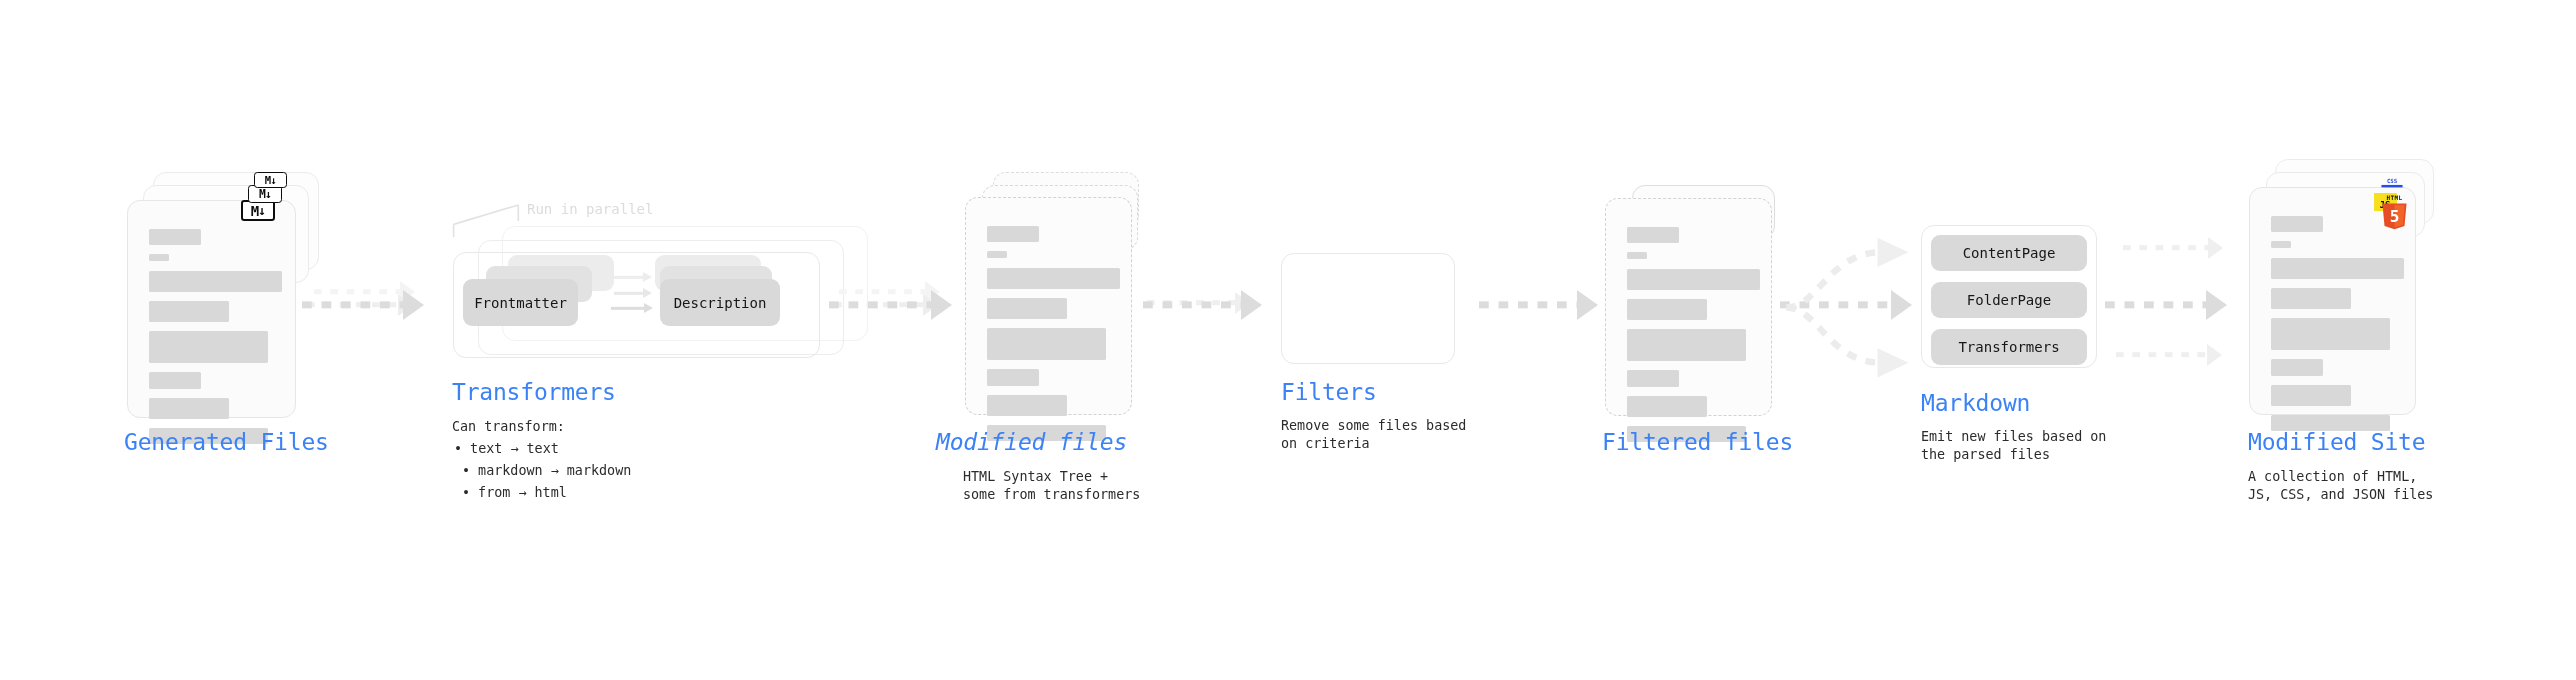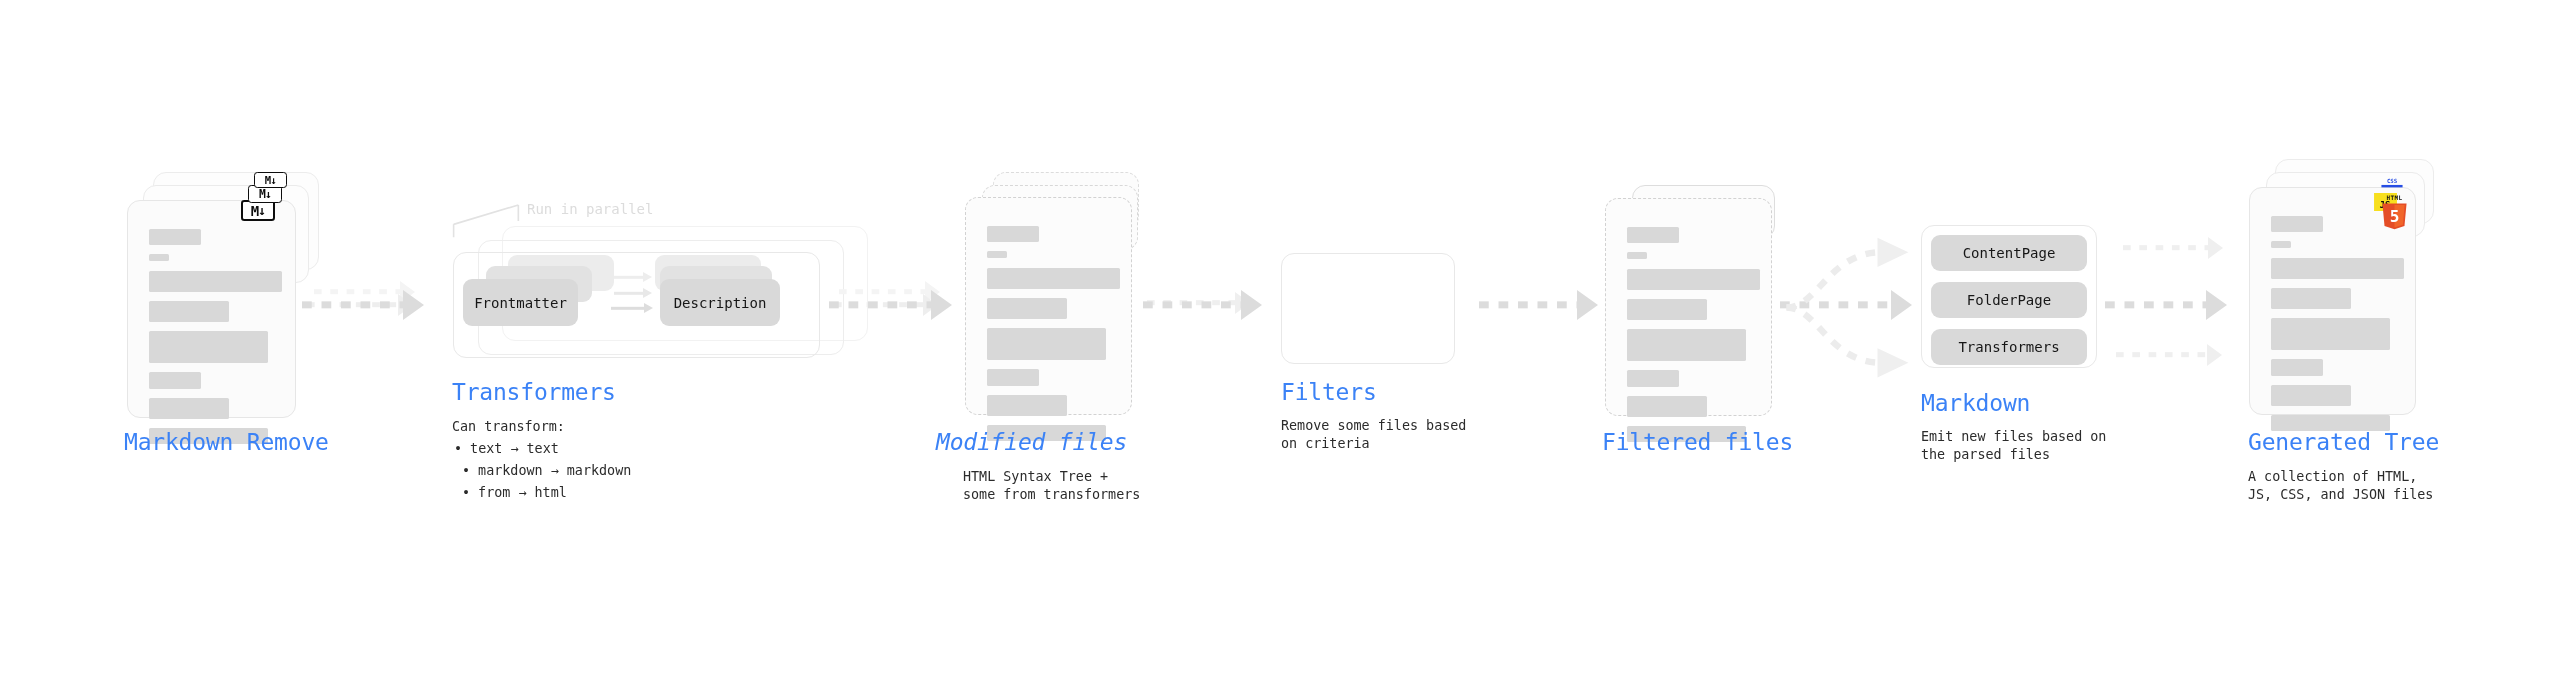--- a/index.html
+++ b/index.html
@@ -133,21 +133,21 @@
       <div class="bar" style="width:119px; height:16.3px;"></div>
     </div>
   </div>
   <div class="mdlogo" style="left:241px; top:200px; width:34px; height:21px;">
     <span>M</span>
     <span style="font-size:13px;">↓</span>
   </div>
   <div class="mdlogo" style="left:248px; top:185px; width:34px; height:18px; font-size:11.4px; border-width:1.6px;">M↓</div>
   <div class="mdlogo" style="left:254px; top:172px; width:32.5px; height:16.3px; font-size:10.6px; border-width:1.6px;">M↓</div>
 
-  <div class="cap-title" style="left:124px; top:429px;">Markdown Remove</div>
+  <div class="cap-title" style="left:124px; top:429px;">Generated Files</div>
 
   <div class="arrow small" style="left:314px; top:280px; width:107px; height:23px; color:#f4f4f4;">
     <div class="dots" style="width:89px;"></div>
       <div class="head" style="left:86px;"></div>
   </div>
   <div class="arrow small" style="left:307px; top:293px; width:114px; height:23px; color:#eeeeee;">
     <div class="dots" style="width:94px;"></div>
       <div class="head" style="left:91px;"></div>
   </div>
   <div class="arrow" style="left:302px; top:289px; width:127px; height:31px; color:#dcdcdc;">
@@ -337,18 +337,18 @@
 
   <div class="badge" style="left:2379px; top:193px; width:31px; height:37px;">
     <svg width="31" height="37" viewBox="0 0 38 46">
       <text x="19" y="9" text-anchor="middle" font-family="DejaVu Sans Mono, monospace" font-size="7.5" font-weight="bold" fill="#111" letter-spacing="0.4">HTML</text>
       <path d="M4 13 L34 13 L31.4 41 L19 45 L6.6 41 Z" fill="#e44d26"></path>
       <path d="M19 15 L31.6 15 L29.4 39.6 L19 42.8 Z" fill="#f16529"></path>
       <text x="19" y="36" text-anchor="middle" font-family="DejaVu Sans Mono, monospace" font-size="20" font-weight="bold" fill="#ffffff">5</text>
     </svg>
   </div>
 
-  <div class="cap-title" style="left:2248px; top:429px;">Generated Tree</div>
+  <div class="cap-title" style="left:2248px; top:429px;">Modified Site</div>
   <div class="cap-sub" style="left:2248px; top:468px;">A collection of HTML,
 JS, CSS, and JSON files</div>
 
 </div>
 
 
 </body></html>

